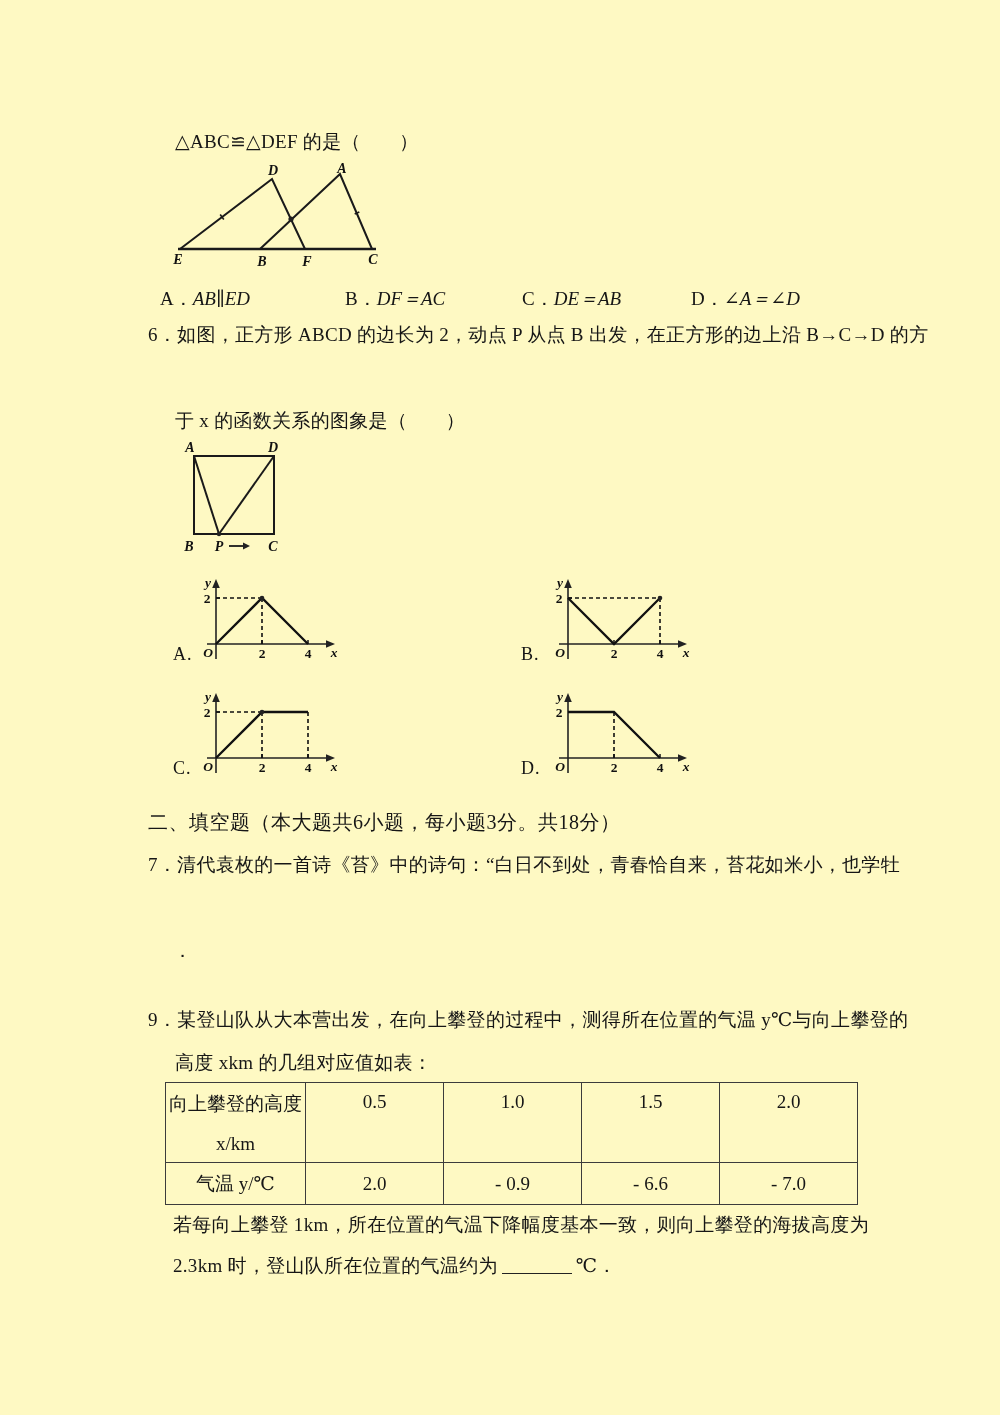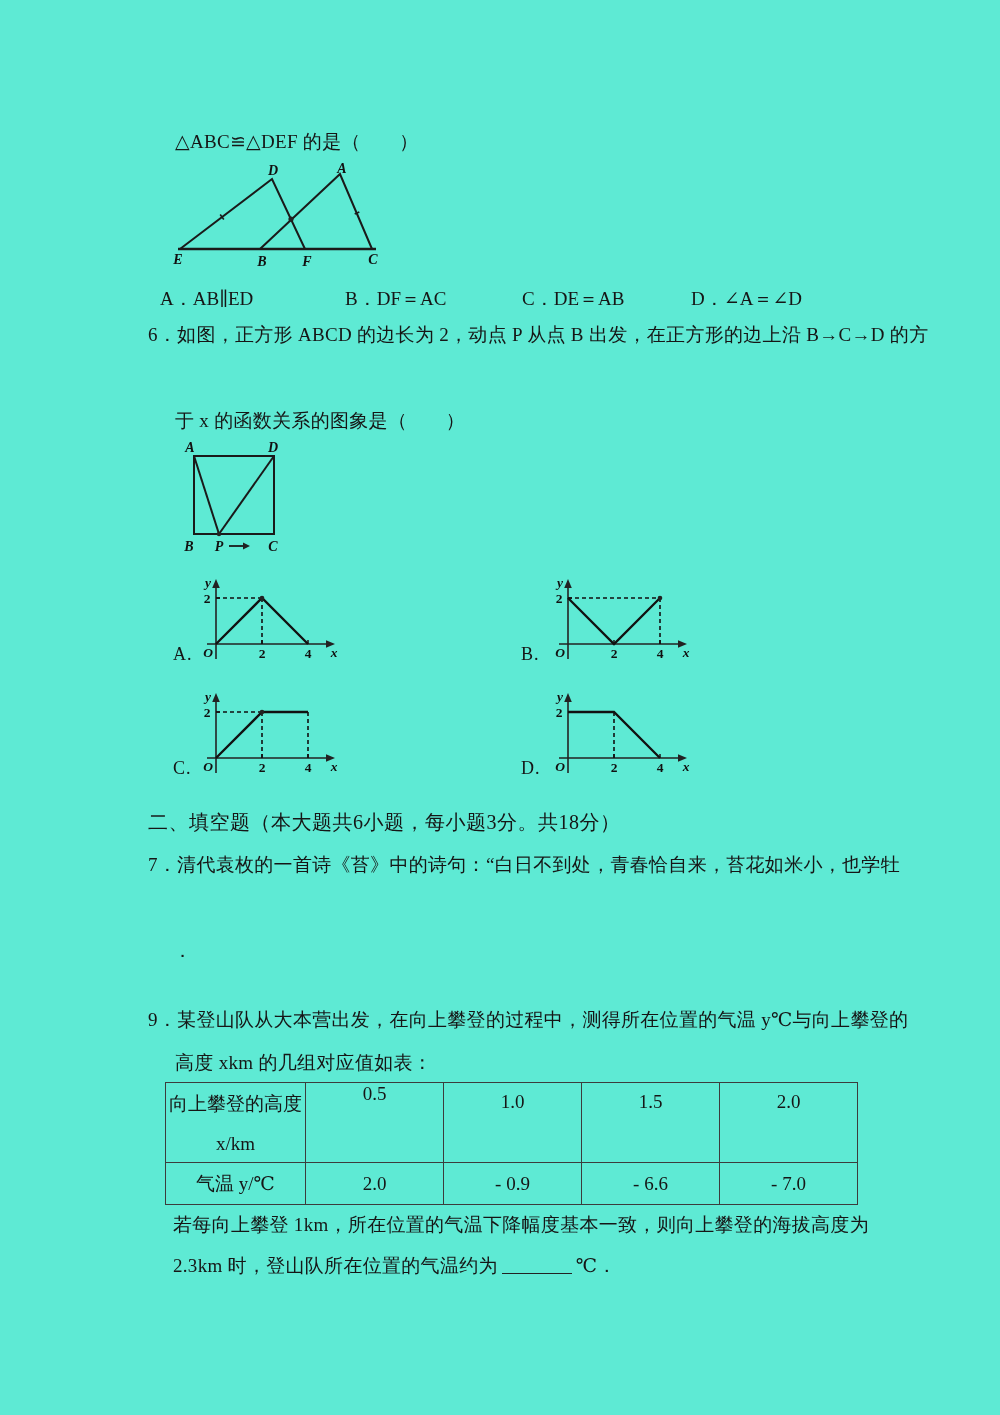--- a/index.html
+++ b/index.html
@@ -1,27 +1,27 @@
 <!DOCTYPE html>
 <html><head>
 <meta charset="utf-8">
 <style>
   html,body{margin:0;padding:0;background:#e8e8e8;}
   .page{
     position:relative;width:1000px;height:1415px;margin:0 auto;
-    background:#5eead4;overflow:hidden;
+    background:#fef9c3;overflow:hidden;
     font-family:"Liberation Serif","DejaVu Serif",serif;
     color:#161616;
   }
   .tline{position:absolute;white-space:nowrap;font-size:19px;line-height:24px;letter-spacing:.3px;}
   .qnum{display:inline-block;}
   .sec-header{font-weight:normal;font-size:20px;letter-spacing:.5px;}
   .opt-row{position:absolute;white-space:nowrap;font-size:19px;}
   .opt{position:absolute;top:0;white-space:nowrap;}
-  .opt .v{}
+  .opt .v{font-style:italic;}
   .gl{position:absolute;font-size:18px;letter-spacing:1px;}
   .blank{display:inline-block;border-bottom:1.7px solid #222;height:15px;vertical-align:-2px;margin:0 4px;}
   .blank.w58{width:58px;} .blank.w70{width:70px;}
   svg{position:absolute;overflow:visible;}
   svg text{font-family:"Liberation Serif","DejaVu Serif",serif;}
   .figtxt{font-size:14px;font-weight:bold;font-style:italic;fill:#111;}
   .ax{stroke:#222;stroke-width:1.6;fill:none;}
   .edge{stroke:#1a1a1a;stroke-width:2;fill:none;}
   .gline{stroke:#111;stroke-width:2.3;fill:none;}
   .gdash{stroke:#111;stroke-width:1.6;stroke-dasharray:4 3;fill:none;}
@@ -172,21 +172,21 @@
   <div class="tline" style="left:148px;top:1008px"><span class="qnum">9．</span><span>某登山队从大本营出发，在向上攀登的过程中，测得所在位置的气温 y℃与向上攀登的</span></div>
   <div class="tline" style="left:175px;top:1051px">高度 xkm 的几组对应值如表：</div>
 
   <table class="t9">
     <tbody>
         <tr class="r1">
       <td class="c0">
         <div>向上攀登的高度</div>
         <div class="hdr2">x/km</div>
       </td>
-      <td class="cv" style="vertical-align:top;">0.5</td>
+      <td class="cv" style="vertical-align:top;padding-top:8px">0.5</td>
       <td class="cv" style="vertical-align:top;padding-top:8px">1.0</td>
       <td class="cv" style="vertical-align:top;padding-top:8px">1.5</td>
       <td class="cv" style="vertical-align:top;padding-top:8px">2.0</td>
     </tr>
     <tr class="r2">
       <td class="c0">气温 y/℃</td>
       <td class="cv">2.0</td>
       <td class="cv">- 0.9</td>
       <td class="cv">- 6.6</td>
       <td class="cv">- 7.0</td>

